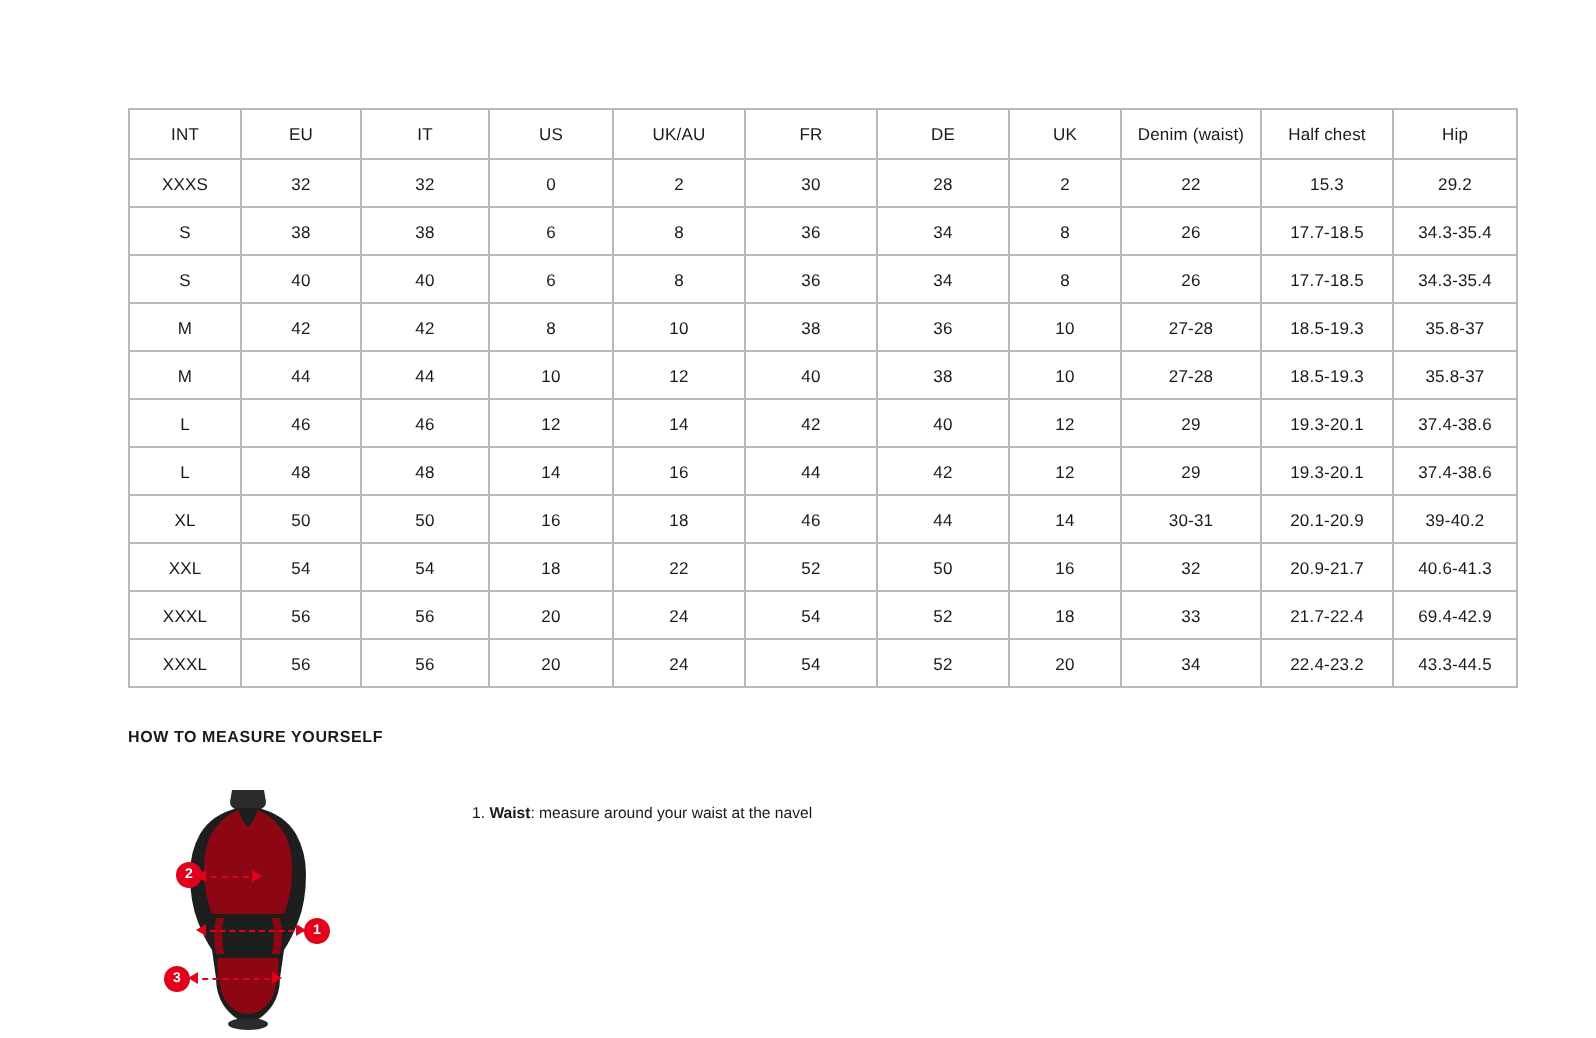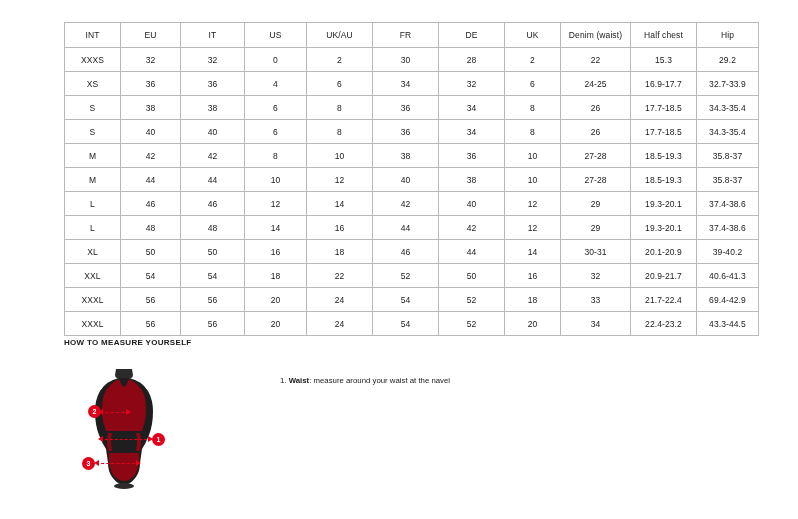--- a/index.html
+++ b/index.html
@@ -23,20 +23,21 @@
   .size-table-wrap {
     position: absolute;
     left: 64px;
     top: 22px;
     width: 672px;
   }
   table.size-table {
     border-collapse: collapse;
     width: 672px;
     table-layout: fixed;
+    margin-top: 32px;
   }
   table.size-table th,
   table.size-table td {
     border: 1px solid #b9b9b9;
     height: 23px;
     font-size: 8.5px;
     font-weight: normal;
     text-align: center;
     vertical-align: middle;
     color: #1a1a1a;
@@ -56,35 +57,34 @@
   col.c6 { width: 66px; }
   col.c7 { width: 56px; }
   col.c8 { width: 70px; }
   col.c9 { width: 66px; }
   col.c10 { width: 62px; }
 
   
   .howto {
     position: absolute;
     left: 64px;
-    top: 338px;
+    top: 364px;
     width: 672px;
   }
   .howto-title {
     font-size: 8px;
     font-weight: bold;
     letter-spacing: .3px;
     color: #1a1a1a;
     margin-bottom: 14px;
   }
   .howto-body {
     position: relative;
     display: flex;
     align-items: flex-start;
-    gap: 44px;
   }
   .figure-area {
     position: relative;
     width: 120px;
     height: 130px;
     flex: 0 0 120px;
   }
   .notes {
     margin-left: 52px;
     padding-top: 14px;
@@ -182,33 +182,20 @@
           <td>0</td>
           <td>2</td>
           <td>30</td>
           <td>28</td>
           <td>2</td>
           <td>22</td>
           <td>15.3</td>
           <td>29.2</td>
         </tr>
         <tr>
-          <td>XS</td>
-          <td>36</td>
-          <td>36</td>
-          <td>4</td>
-          <td>6</td>
-          <td>34</td>
-          <td>32</td>
-          <td>6</td>
-          <td>24-25</td>
-          <td>16.9-17.7</td>
-          <td>32.7-33.9</td>
-        </tr>
-        <tr>
           <td>S</td>
           <td>38</td>
           <td>38</td>
           <td>6</td>
           <td>8</td>
           <td>36</td>
           <td>34</td>
           <td>8</td>
           <td>26</td>
           <td>17.7-18.5</td>

